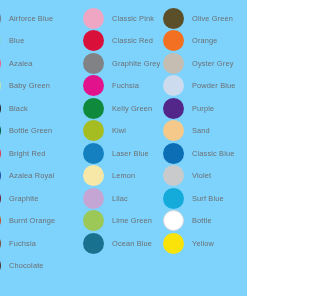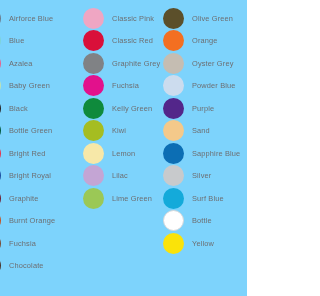--- a/index.html
+++ b/index.html
@@ -84,21 +84,21 @@
       <div class="swatch-row">
         <div class="swatch-dot" style="background: rgb(0, 88, 60);"></div>
         <span class="swatch-label">Bottle Green</span>
       </div>
       <div class="swatch-row">
         <div class="swatch-dot" style="background: rgb(232, 51, 74);"></div>
         <span class="swatch-label">Bright Red</span>
       </div>
       <div class="swatch-row">
         <div class="swatch-dot" style="background: rgb(27, 78, 160);"></div>
-        <span class="swatch-label">Bright Royal</span>
+        <span class="swatch-label">Azalea Royal</span>
       </div>
       <div class="swatch-row">
         <div class="swatch-dot" style="background: rgb(110, 27, 46);"></div>
         <span class="swatch-label">Graphite</span>
       </div>
       <div class="swatch-row">
         <div class="swatch-dot" style="background: rgb(196, 81, 31);"></div>
         <span class="swatch-label">Burnt Orange</span>
       </div>
       <div class="swatch-row">
@@ -129,31 +129,39 @@
       </div>
       <div class="swatch-row">
         <div class="swatch-dot" style="background: rgb(15, 138, 60);"></div>
         <span class="swatch-label">Kelly Green</span>
       </div>
       <div class="swatch-row">
         <div class="swatch-dot" style="background: rgb(165, 189, 33);"></div>
         <span class="swatch-label">Kiwi</span>
       </div>
       <div class="swatch-row">
+        <div class="swatch-dot" style="background: rgb(21, 128, 192);"></div>
+        <span class="swatch-label">Laser Blue</span>
+      </div>
+      <div class="swatch-row">
         <div class="swatch-dot" style="background: rgb(247, 232, 168);"></div>
         <span class="swatch-label">Lemon</span>
       </div>
       <div class="swatch-row">
         <div class="swatch-dot" style="background: rgb(196, 165, 212);"></div>
         <span class="swatch-label">Lilac</span>
       </div>
       <div class="swatch-row">
         <div class="swatch-dot" style="background: rgb(155, 200, 86);"></div>
         <span class="swatch-label">Lime Green</span>
       </div>
+      <div class="swatch-row">
+        <div class="swatch-dot" style="background: rgb(23, 113, 143);"></div>
+        <span class="swatch-label">Ocean Blue</span>
+      </div>
     </div>
   <div class="color-column" id="column-3">
       <div class="swatch-row">
         <div class="swatch-dot" style="background: rgb(91, 79, 42);"></div>
         <span class="swatch-label">Olive Green</span>
       </div>
       <div class="swatch-row">
         <div class="swatch-dot" style="background: rgb(243, 111, 33);"></div>
         <span class="swatch-label">Orange</span>
       </div>
@@ -168,25 +176,25 @@
       <div class="swatch-row">
         <div class="swatch-dot" style="background: rgb(83, 38, 138);"></div>
         <span class="swatch-label">Purple</span>
       </div>
       <div class="swatch-row">
         <div class="swatch-dot" style="background: rgb(244, 201, 138);"></div>
         <span class="swatch-label">Sand</span>
       </div>
       <div class="swatch-row">
         <div class="swatch-dot" style="background: rgb(12, 110, 180);"></div>
-        <span class="swatch-label">Sapphire Blue</span>
+        <span class="swatch-label">Classic Blue</span>
       </div>
       <div class="swatch-row">
         <div class="swatch-dot" style="background: rgb(200, 202, 204);"></div>
-        <span class="swatch-label">Silver</span>
+        <span class="swatch-label">Violet</span>
       </div>
       <div class="swatch-row">
         <div class="swatch-dot" style="background: rgb(20, 170, 218);"></div>
         <span class="swatch-label">Surf Blue</span>
       </div>
       <div class="swatch-row">
         <div class="swatch-dot" style="background: rgb(255, 255, 255); border: 1px solid rgb(214, 216, 218);"></div>
         <span class="swatch-label">Bottle</span>
       </div>
       <div class="swatch-row">

